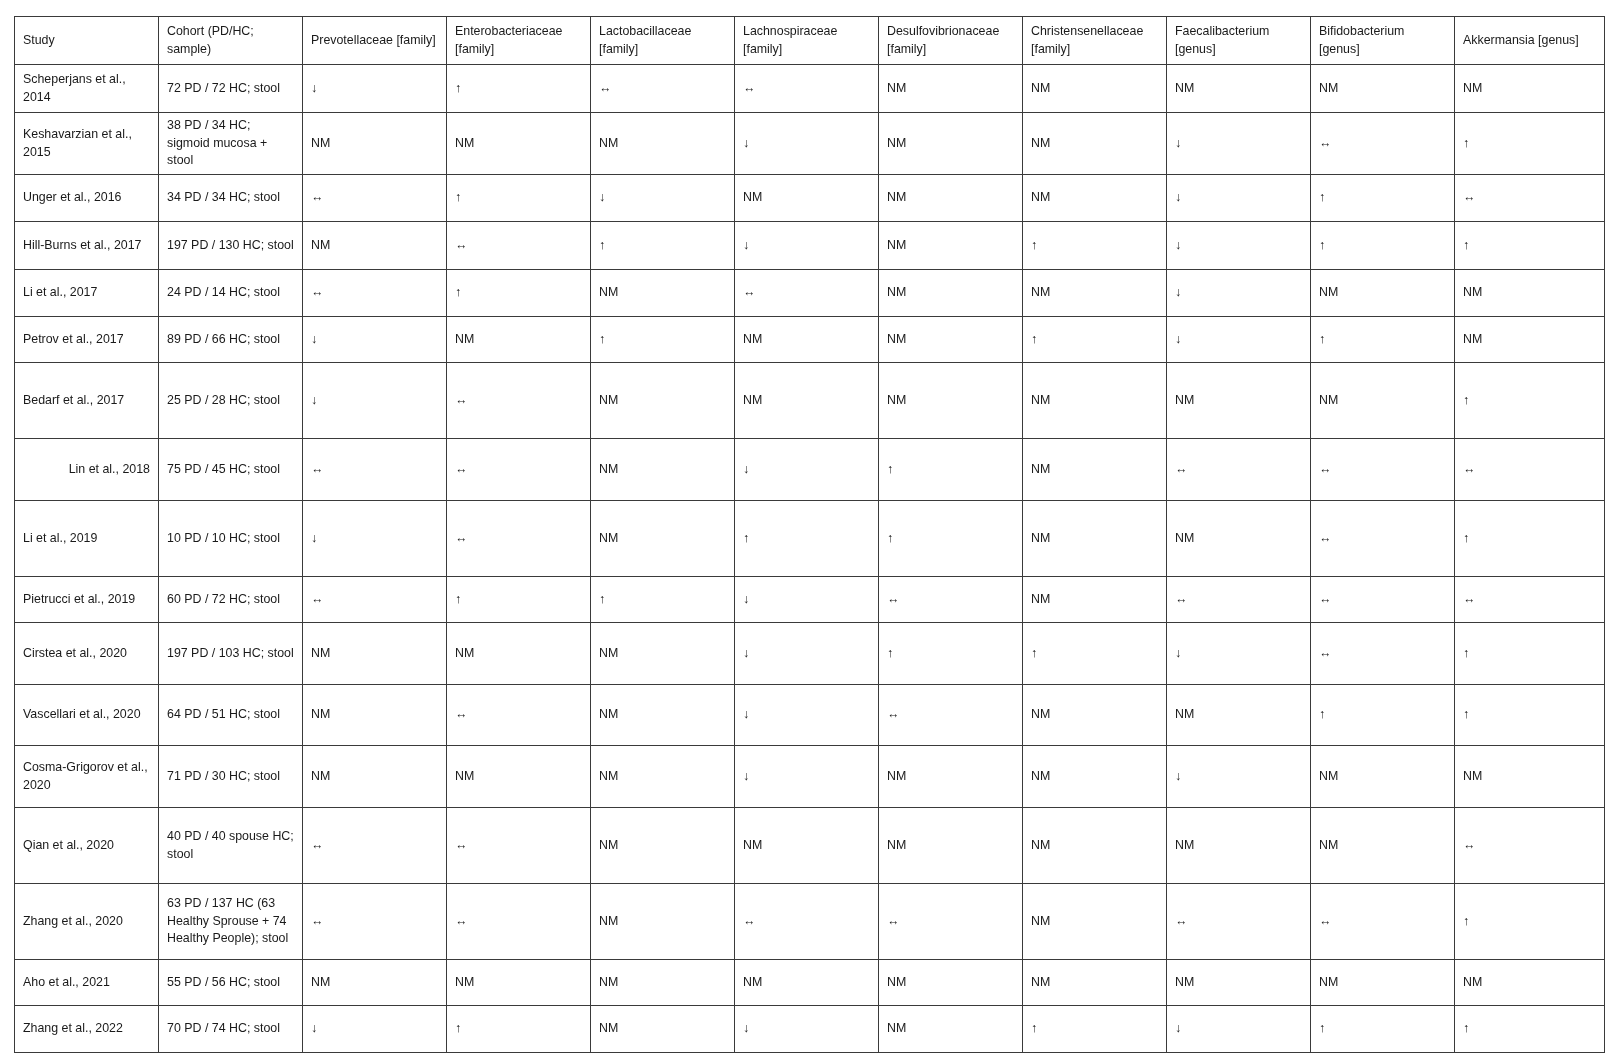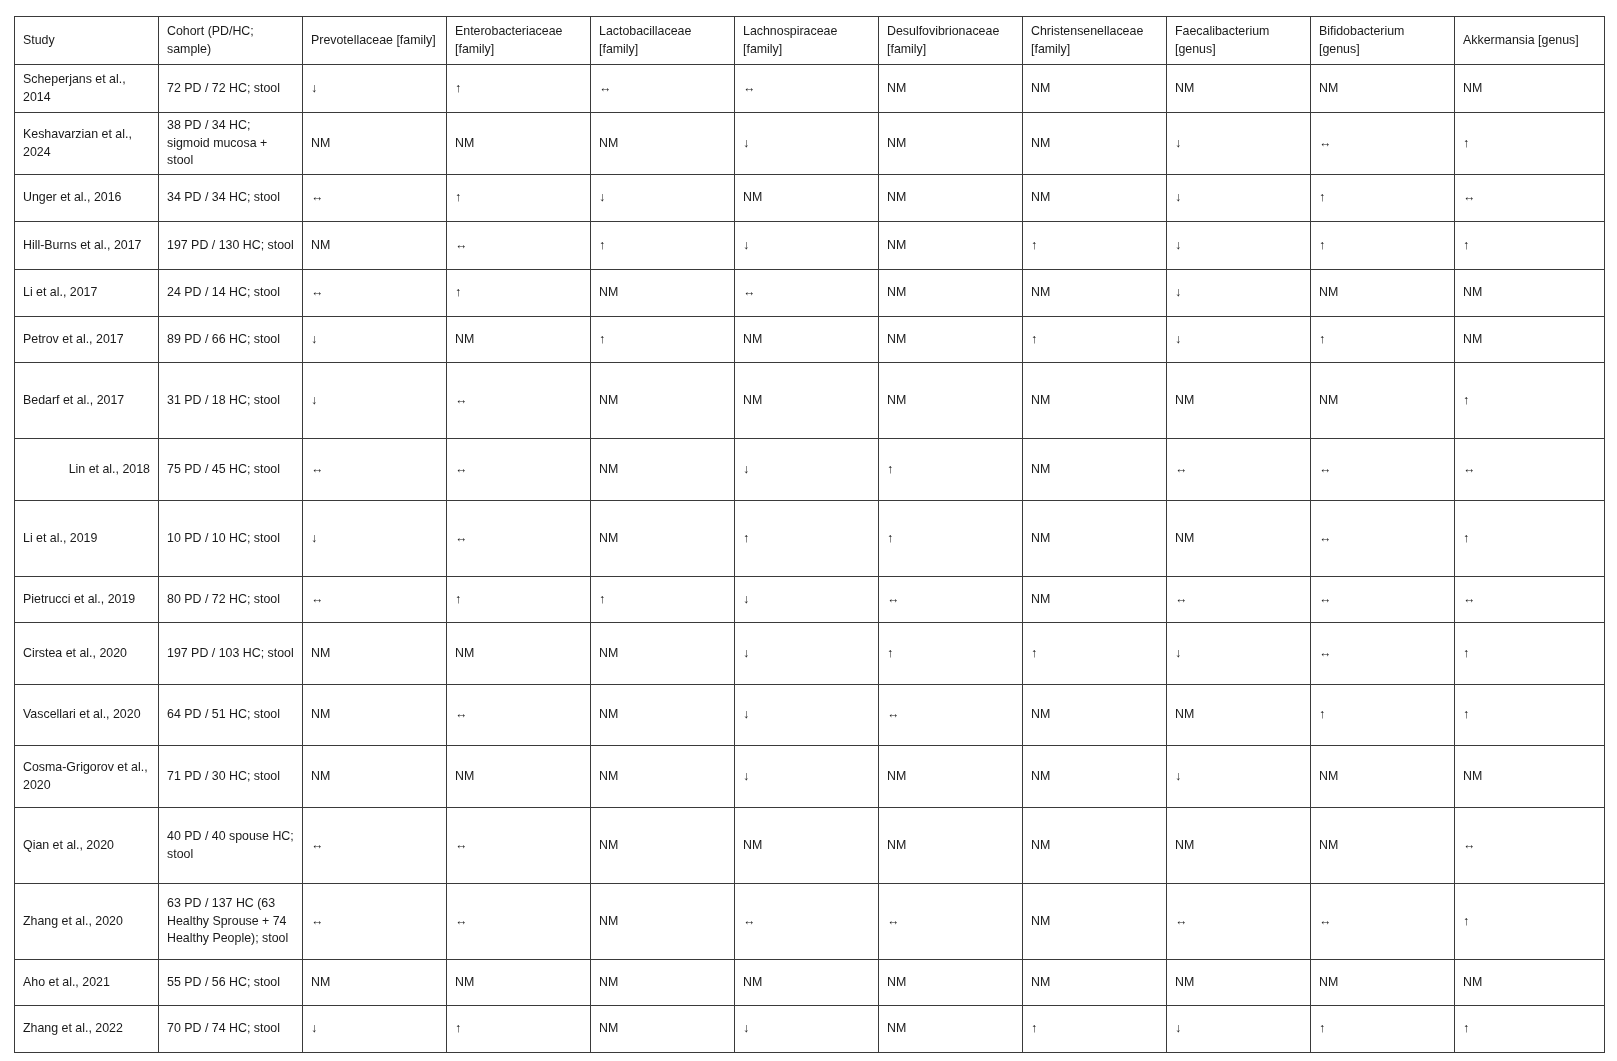--- a/index.html
+++ b/index.html
@@ -62,21 +62,21 @@
         <td class="arrow" style="height: 41px;">↑</td>
         <td class="arrow" style="height: 41px;">↔</td>
         <td class="arrow" style="height: 41px;">↔</td>
         <td style="height: 41px;">NM</td>
         <td style="height: 41px;">NM</td>
         <td style="height: 41px;">NM</td>
         <td style="height: 41px;">NM</td>
         <td style="height: 41px;">NM</td>
       </tr>
       <tr>
-        <td style="height: 55px;">Keshavarzian et al., 2024</td>
+        <td style="height: 55px;">Keshavarzian et al., 2015</td>
         <td style="height: 55px;">38 PD / 34 HC; sigmoid mucosa + stool</td>
         <td style="height: 55px;">NM</td>
         <td style="height: 55px;">NM</td>
         <td style="height: 55px;">NM</td>
         <td class="arrow" style="height: 55px;">↓</td>
         <td style="height: 55px;">NM</td>
         <td style="height: 55px;">NM</td>
         <td class="arrow" style="height: 55px;">↓</td>
         <td class="arrow" style="height: 55px;">↔</td>
         <td class="arrow" style="height: 55px;">↑</td>
@@ -128,21 +128,21 @@
         <td class="arrow" style="height: 39px;">↑</td>
         <td style="height: 39px;">NM</td>
         <td style="height: 39px;">NM</td>
         <td class="arrow" style="height: 39px;">↑</td>
         <td class="arrow" style="height: 39px;">↓</td>
         <td class="arrow" style="height: 39px;">↑</td>
         <td style="height: 39px;">NM</td>
       </tr>
       <tr>
         <td style="height: 69px;">Bedarf et al., 2017</td>
-        <td style="height: 69px;">31 PD / 18 HC; stool</td>
+        <td style="height: 69px;">25 PD / 28 HC; stool</td>
         <td class="arrow" style="height: 69px;">↓</td>
         <td class="arrow" style="height: 69px;">↔</td>
         <td style="height: 69px;">NM</td>
         <td style="height: 69px;">NM</td>
         <td style="height: 69px;">NM</td>
         <td style="height: 69px;">NM</td>
         <td style="height: 69px;">NM</td>
         <td style="height: 69px;">NM</td>
         <td class="arrow" style="height: 69px;">↑</td>
       </tr>
@@ -167,21 +167,21 @@
         <td style="height: 69px;">NM</td>
         <td class="arrow" style="height: 69px;">↑</td>
         <td class="arrow" style="height: 69px;">↑</td>
         <td style="height: 69px;">NM</td>
         <td style="height: 69px;">NM</td>
         <td class="arrow" style="height: 69px;">↔</td>
         <td class="arrow" style="height: 69px;">↑</td>
       </tr>
       <tr>
         <td style="height: 39px;">Pietrucci et al., 2019</td>
-        <td style="height: 39px;">80 PD / 72 HC; stool</td>
+        <td style="height: 39px;">60 PD / 72 HC; stool</td>
         <td class="arrow" style="height: 39px;">↔</td>
         <td class="arrow" style="height: 39px;">↑</td>
         <td class="arrow" style="height: 39px;">↑</td>
         <td class="arrow" style="height: 39px;">↓</td>
         <td class="arrow" style="height: 39px;">↔</td>
         <td style="height: 39px;">NM</td>
         <td class="arrow" style="height: 39px;">↔</td>
         <td class="arrow" style="height: 39px;">↔</td>
         <td class="arrow" style="height: 39px;">↔</td>
       </tr>

